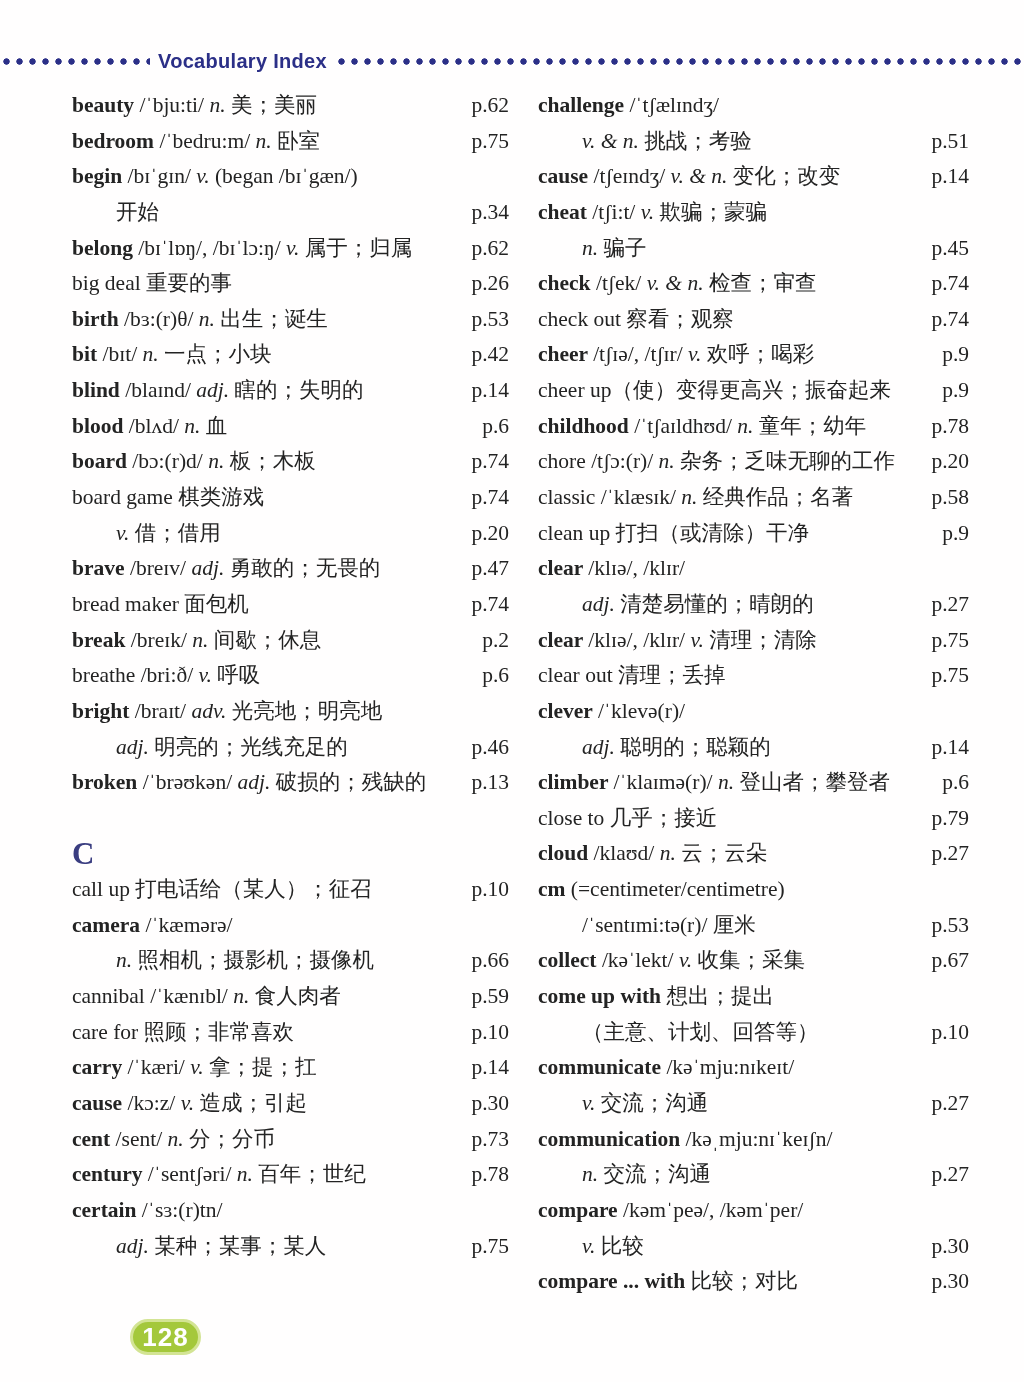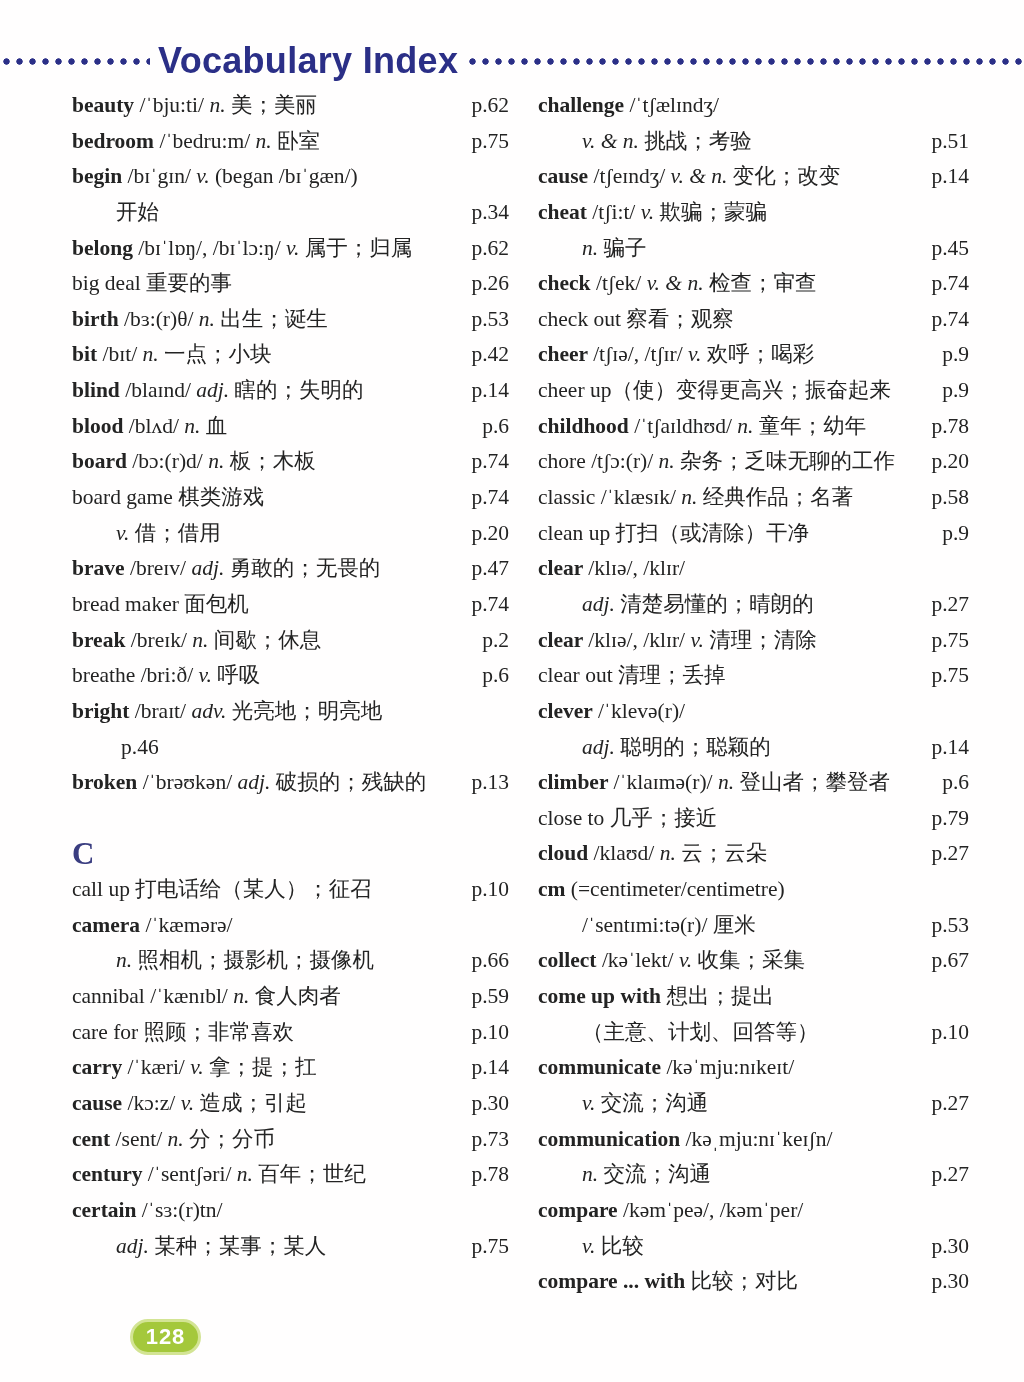--- a/index.html
+++ b/index.html
@@ -6,42 +6,42 @@
   html,body{background:#ffffff}
   .page{position:relative;width:1024px;height:1382px;background:#fffefe;
         font-family:"Liberation Serif",serif;color:#232323;overflow:hidden}
 
   
   .header{position:absolute;top:45px;left:0;right:0;height:32px;display:flex;align-items:center}
   .dots{height:7px;background-image:radial-gradient(circle closest-side,#2b2f87 82%,transparent 100%);
         background-size:13px 7px;background-repeat:repeat-x;background-position:left center}
   .dots-left{width:150px}
   .dots-right{flex:1}
-  .title{font-family:"Liberation Sans",sans-serif;font-weight:bold;font-size:36px;
+  .title{font-family:"Liberation Sans",sans-serif;font-weight:bold;font-size:20px;
          color:#2b2f87;padding:0 8px;letter-spacing:.3px;line-height:32px}
 
   
   .col{position:absolute;top:88px}
   .col-left{left:72px;width:437px}
   .col-right{left:538px;width:431px}
   .row{height:35.65px;display:flex;justify-content:space-between;align-items:baseline;
        white-space:nowrap;font-size:21.5px;line-height:35.65px}
   .entry-row.indent{padding-left:44px}
   .entry-text{overflow:visible}
   .seg-b{font-weight:bold}
   .seg-i{font-style:italic}
   .page-num{font-weight:normal;padding-left:5px}
   .section-row{font-weight:bold;font-size:31px;color:#3a3d80;align-items:center}
   .spacer-row{}
 
   
   .badge{position:absolute;left:130px;top:1319px;width:71px;height:36px;
          background:#a4c83b;border:3px solid #d3e494;border-radius:18px;
          display:flex;align-items:center;justify-content:center;
-         font-family:"Liberation Sans",sans-serif;font-weight:bold;font-size:22px;
+         font-family:"Liberation Sans",sans-serif;font-weight:bold;font-size:26px;
          color:#ffffff;letter-spacing:1px}
 </style>
 </head>
 <body>
 
 <div class="page">
 
   <div class="header">
     <div class="dots dots-left"></div>
     <div class="title">Vocabulary Index</div>
@@ -113,20 +113,21 @@
         <span class="page-num">p.2</span>
       </div>
       <div class="row entry-row">
         <span class="entry-text"><span class="seg-r">breathe </span><span class="seg-r">/bri:ð/ </span><span class="seg-i">v. </span><span class="seg-r">呼吸</span></span>
         <span class="page-num">p.6</span>
       </div>
       <div class="row entry-row">
         <span class="entry-text"><span class="seg-b">bright </span><span class="seg-r">/braɪt/ </span><span class="seg-i">adv. </span><span class="seg-r">光亮地；明亮地</span></span>
       </div>
       <div class="row entry-row indent">
+        <span class="entry-text"><span class="seg-i">adj. </span><span class="seg-r">明亮的；光线充足的</span></span>
         <span class="page-num">p.46</span>
       </div>
       <div class="row entry-row">
         <span class="entry-text"><span class="seg-b">broken </span><span class="seg-r">/ˈbrəʊkən/ </span><span class="seg-i">adj. </span><span class="seg-r">破损的；残缺的</span></span>
         <span class="page-num">p.13</span>
       </div>
       <div class="row spacer-row"></div>
       <div class="row section-row">C</div>
       <div class="row entry-row">
         <span class="entry-text"><span class="seg-r">call up </span><span class="seg-r">打电话给（某人）；征召</span></span>

